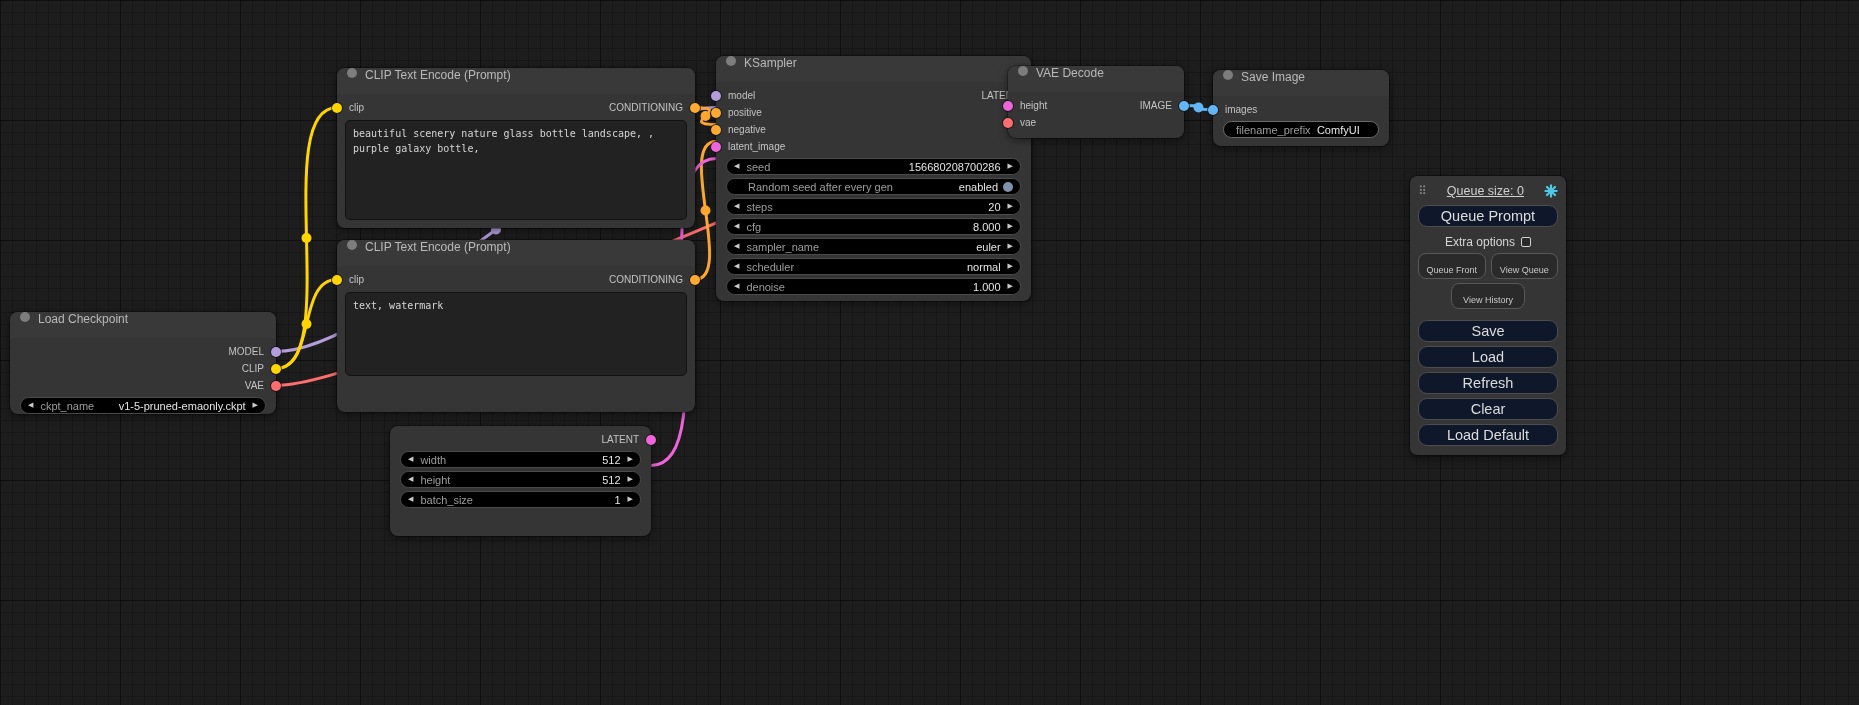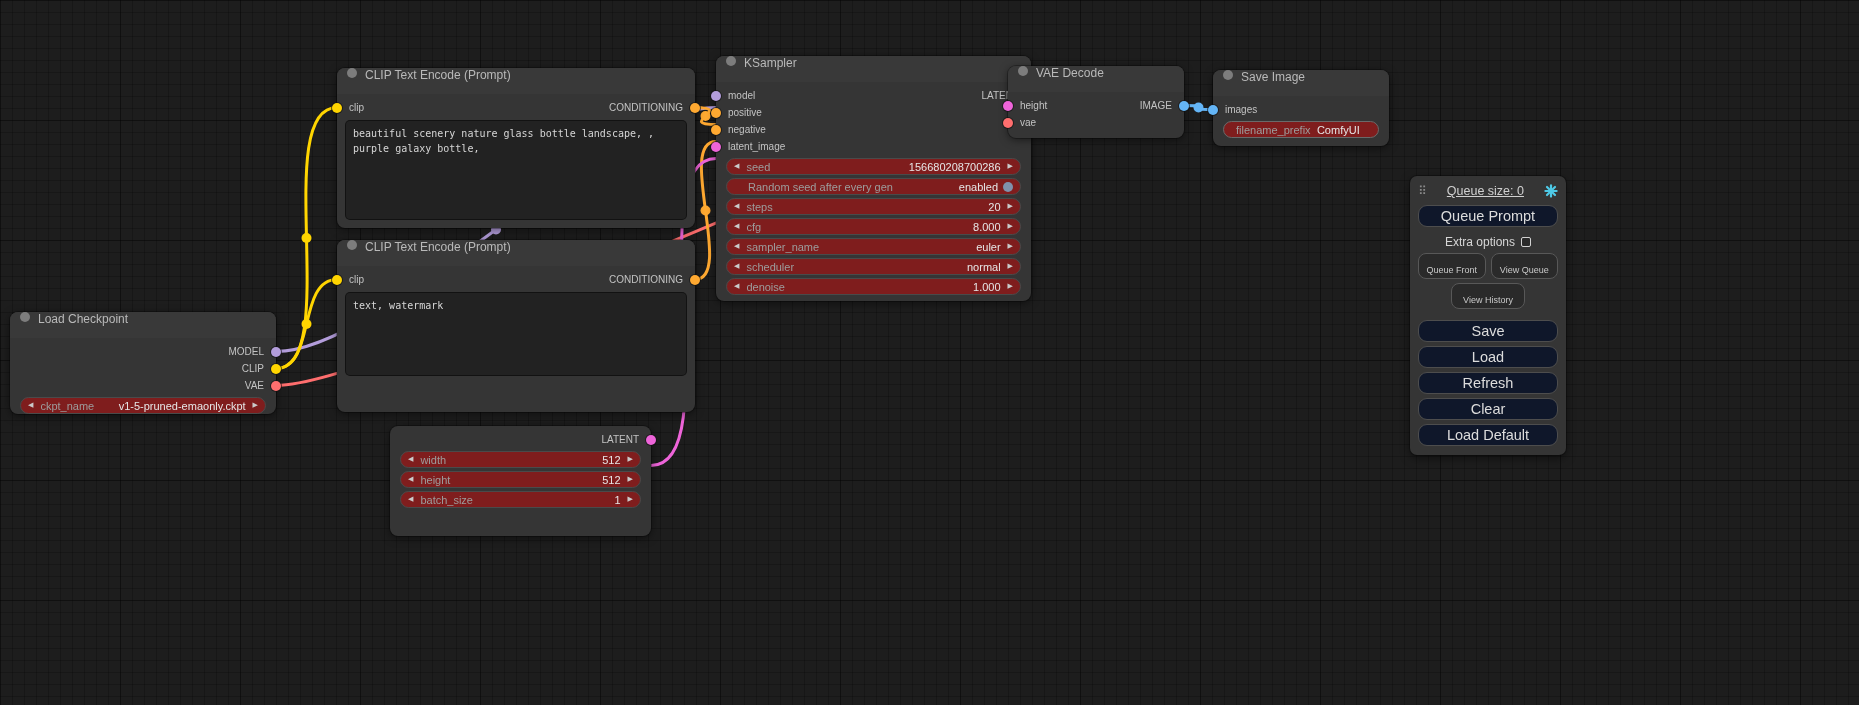--- a/index.html
+++ b/index.html
@@ -46,21 +46,21 @@
     position: absolute; top: 50%; transform: translateY(-50%);
     width: 10px; height: 10px; border-radius: 50%;
     box-shadow: 0 0 0 1px rgba(18,18,18,.65);
   }
   .pdot.in  { left: -5px; }
   .pdot.out { right: -5px; }
 
   .widget {
     position: relative; display: flex; align-items: center;
     height: 17px; margin: 3px 10px; padding: 0 7px;
-    background: #7f1d1d; border: 1px solid #4a4a4a; border-radius: 9px;
+    background: #000000; border: 1px solid #4a4a4a; border-radius: 9px;
     font-size: 11px; color: #9d9d9d; white-space: nowrap; overflow: hidden;
   }
   .widget .arrow { font-family: "DejaVu Sans", sans-serif; font-size: 7px; color: #cacaca; line-height: 1; cursor: pointer; }
   .widget .wlabel { margin-left: 7px; }
   .widget .wvalue { flex: 1; text-align: right; margin-right: 7px; color: #e6e6e6; }
   .widget.noarrow .wlabel { margin-left: 14px; }
   .widget.noarrow .wvalue { margin-right: 5px; }
   .toggle-dot { width: 10px; height: 10px; border-radius: 50%; background: #7F92AC; flex: 0 0 auto; }
 
   .prompt {

